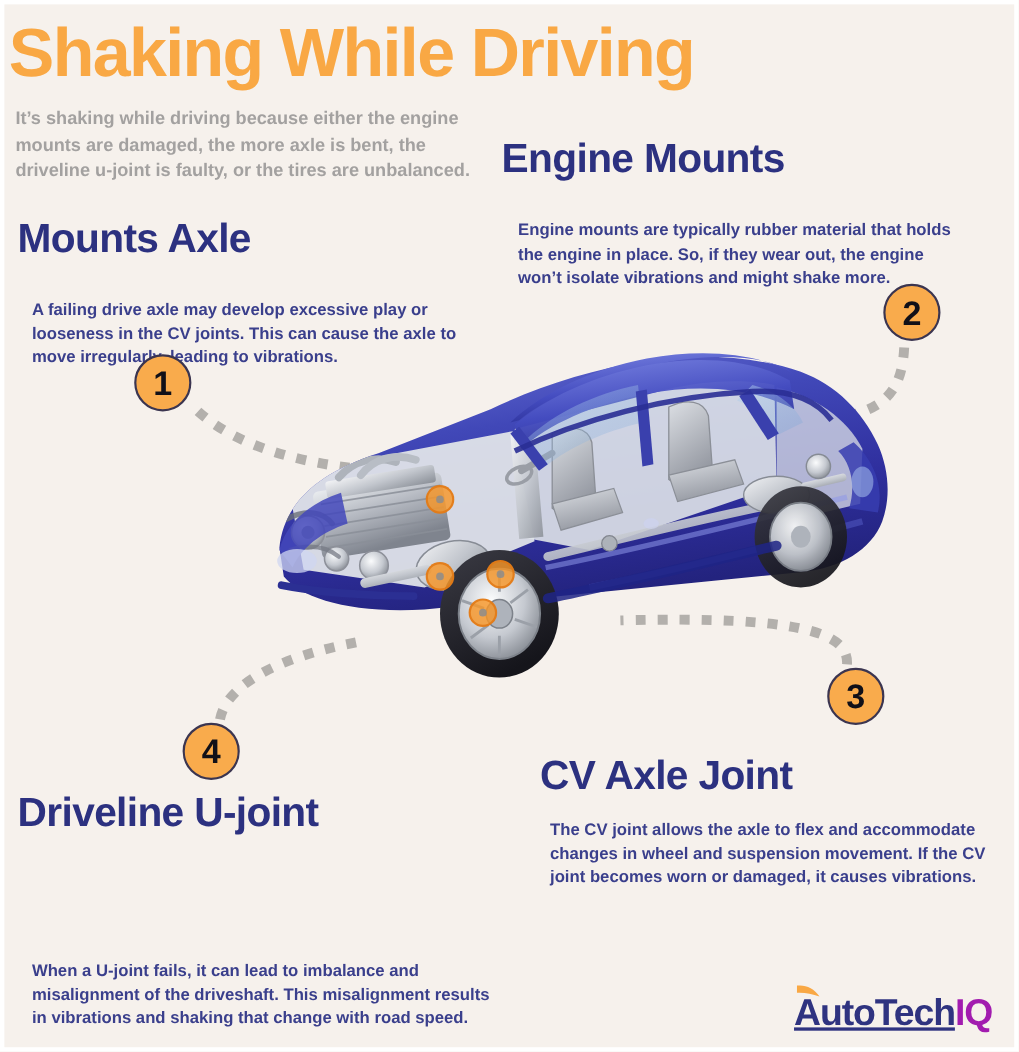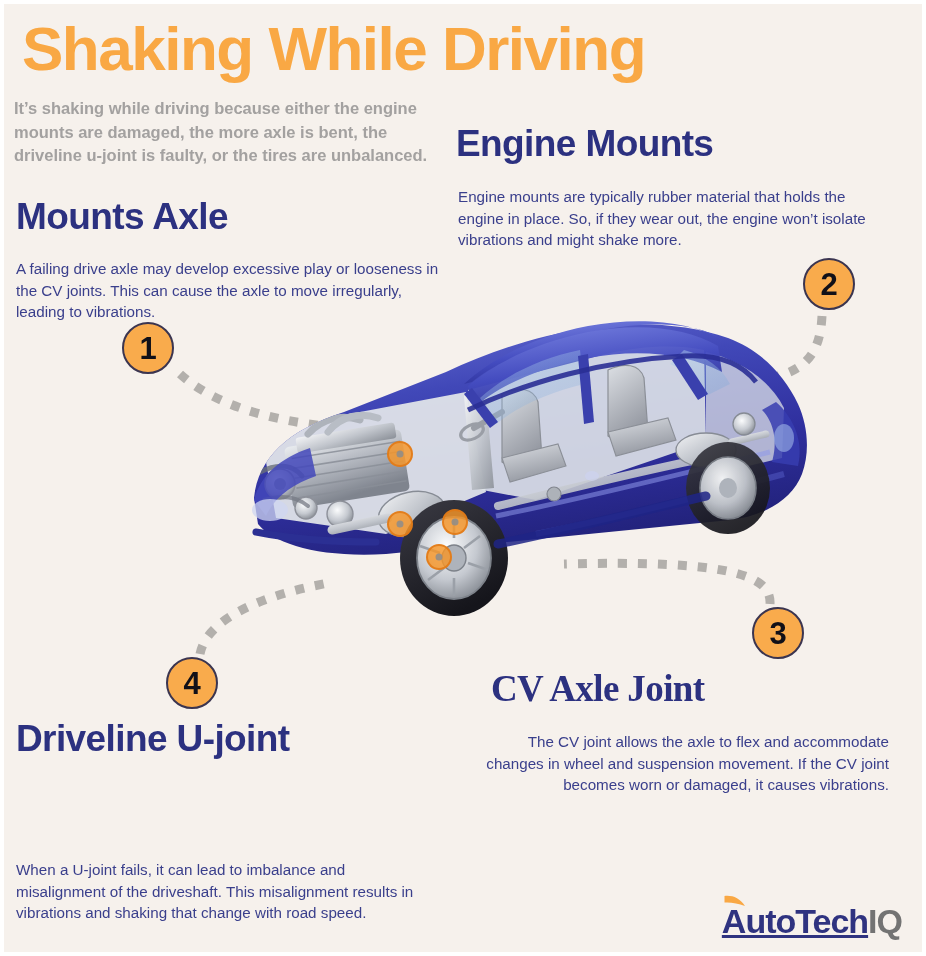--- a/index.html
+++ b/index.html
@@ -13,21 +13,21 @@
     position:relative;
     width:926px;height:956px;
     background:#f6f1ec;
     border:4px solid #ffffff;
     box-sizing:border-box;
     overflow:hidden;
   }
 
   
   #main-title{
-    position:absolute;left:18px;top:14px;
+    position:absolute;left:4px;top:14px;
     font-size:62px;font-weight:bold;
     color:#f9a844;
     letter-spacing:-1.5px;
     line-height:1.0;
     white-space:nowrap;
   }
   #intro-text{
     position:absolute;left:10px;top:93px;
     width:432px;
     font-size:16.5px;font-weight:bold;
@@ -39,34 +39,34 @@
   .sec-title{
     position:absolute;
     font-size:37px;font-weight:bold;
     color:#2c3180;
     letter-spacing:-0.6px;
     line-height:1.06;
     margin:0;
   }
   .sec-body{
     position:absolute;
-    font-size:15.2px;font-weight:normal;
+    font-size:15.2px;font-weight:bold;
     color:#3a3f8c;
     line-height:1.42;
-    margin:0;
+    margin:13px;
   }
 
   #drive-axle-title{left:12px;top:193px;width:430px;}
   #drive-axle-body{left:12px;top:254px;width:425px;}
 
   #engine-mounts-title{left:452px;top:120px;width:470px;}
   #engine-mounts-body{left:454px;top:182px;width:410px;}
 
-  #cv-joint-title{left:487px;top:665px;width:420px;font-family:Liberation Serif, serif;}
-  #cv-joint-body{left:470px;top:727px;width:415px;text-align:right;}
+  #cv-joint-title{left:487px;top:681px;width:420px;}
+  #cv-joint-body{left:483px;top:727px;width:415px;}
 
   #uj-title{left:12px;top:715px;width:360px;}
   #uj-body{left:12px;top:855px;width:420px;}
 
   
   #car-illustration{
     position:absolute;
     left:232px;top:258px;
     width:580px;height:380px;
   }
@@ -126,21 +126,21 @@
     font-size:34px;font-weight:bold;
     letter-spacing:-1px;
     line-height:1;
   }
   #logo-swoosh{
     position:absolute;
     left:2px;top:-9px;
     width:22px;height:13px;
   }
   #logo-autotech{color:#2f3380;text-decoration:underline;}
-  #logo-iq{color:#737373;text-align:center;}
+  #logo-iq{color:#a21caf;text-align:center;}
 </style>
 </head>
 <body>
 
 <div id="canvas">
 
   <div id="main-title">Shaking While Driving</div>
   <div id="intro-text">It’s shaking while driving because either the engine mounts are damaged, the more axle is bent, the driveline u-joint is faulty, or the tires are unbalanced.</div>
 
   <div id="drive-axle-title" class="sec-title">Mounts Axle</div>

